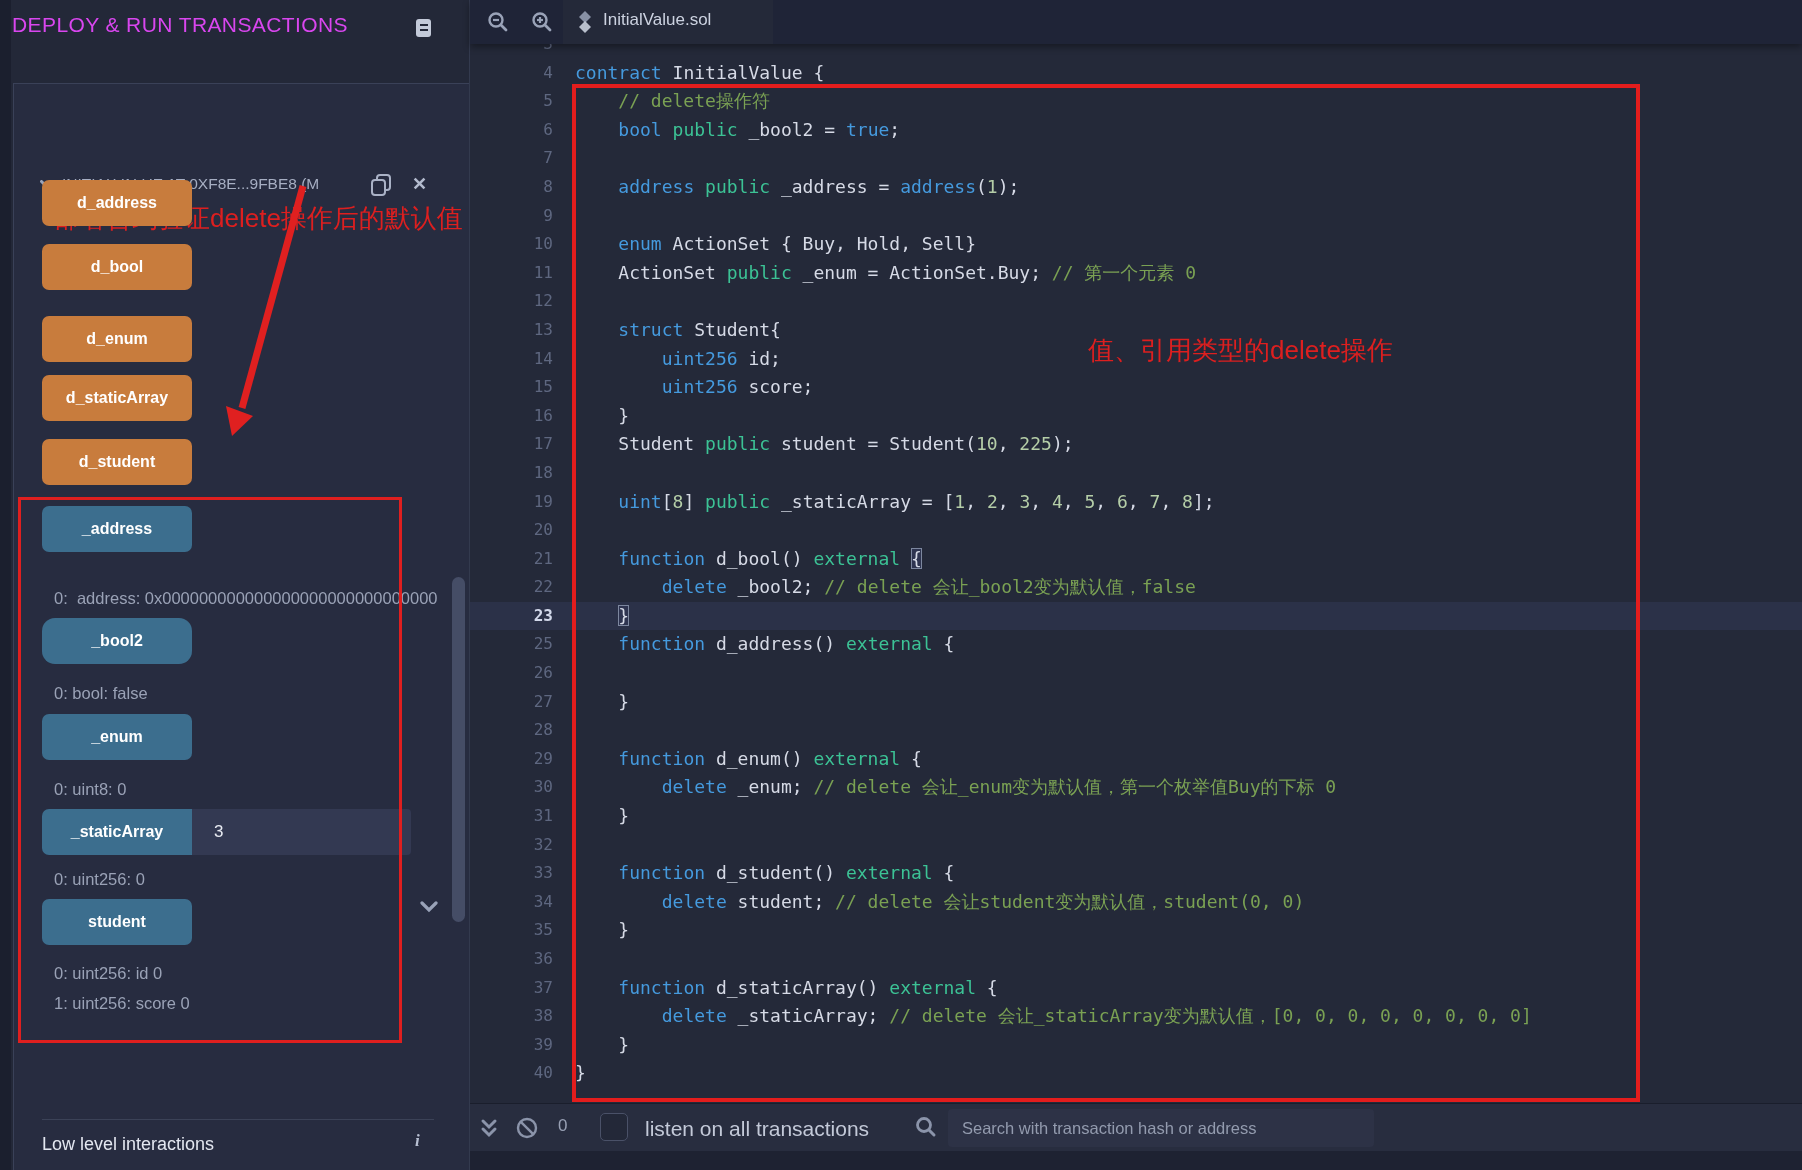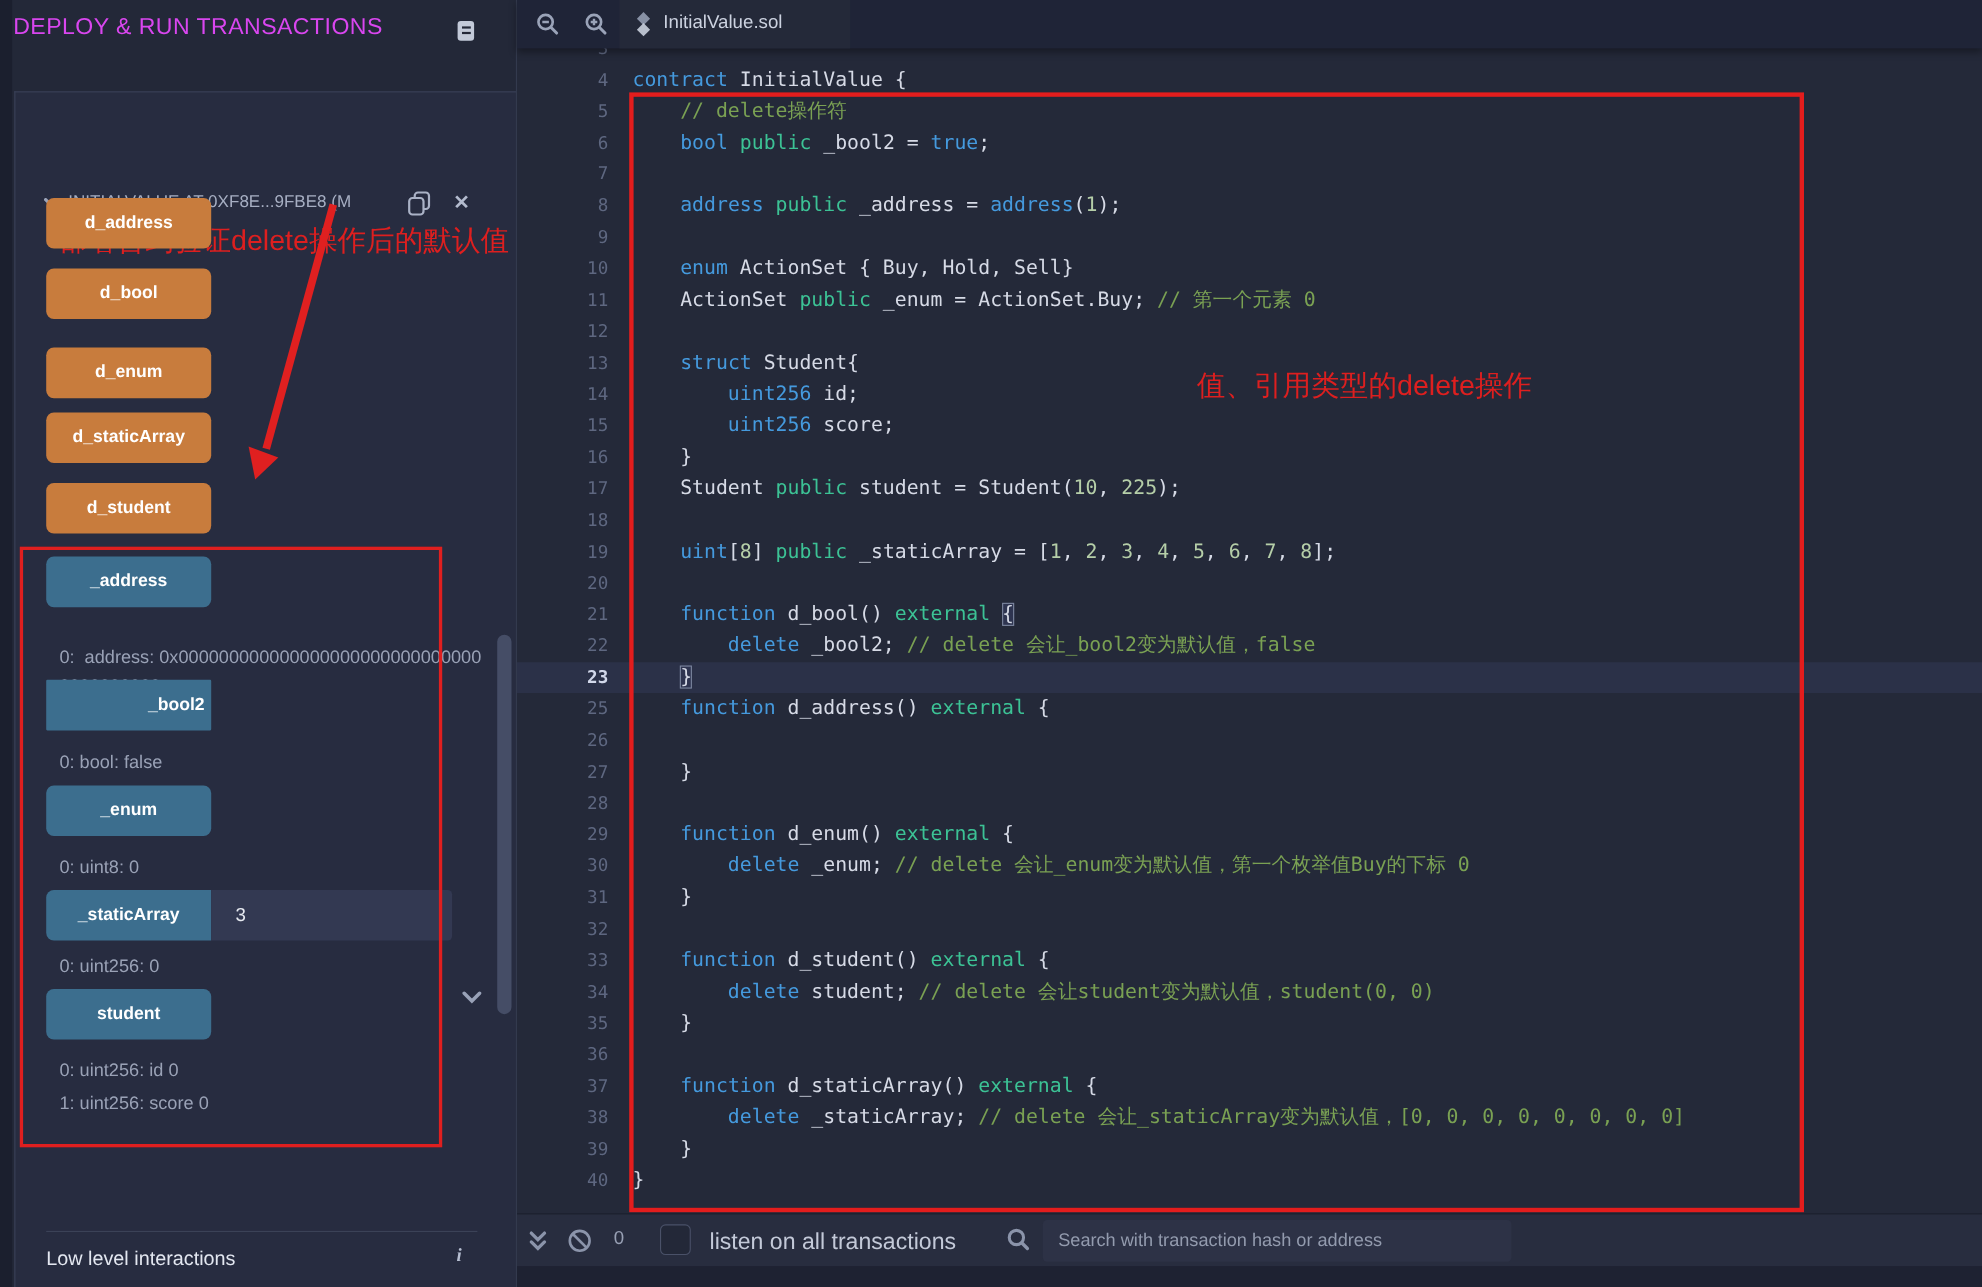--- a/index.html
+++ b/index.html
@@ -142,21 +142,21 @@
           <button class="fn-btn" style="top: 355px;">d_student</button>
         </div>
       <div id="getter-list" style="position: absolute; inset: 0px;">
           <div class="getter-row" style="top: 422px;">
             <button class="getter-btn2" style="border-radius: 7px;">_address</button>
           </div>
           <div class="val-block" style="top: 501px;">
             <div class="val-line">0:  address: 0x0000000000000000000000000000000000000000</div>
           </div>
           <div class="getter-row" style="top: 534px;">
-            <button class="getter-btn2" style="border-radius: 1px; text-align: right;">_bool2</button>
+            <button class="getter-btn2" style="border-radius: 13px;">_bool2</button>
           </div>
           <div class="val-block" style="top: 596px;">
             <div class="val-line">0: bool: false</div>
           </div>
           <div class="getter-row" style="top: 630px;">
             <button class="getter-btn2" style="border-radius: 7px;">_enum</button>
           </div>
           <div class="val-block" style="top: 692px;">
             <div class="val-line">0: uint8: 0</div>
           </div>

